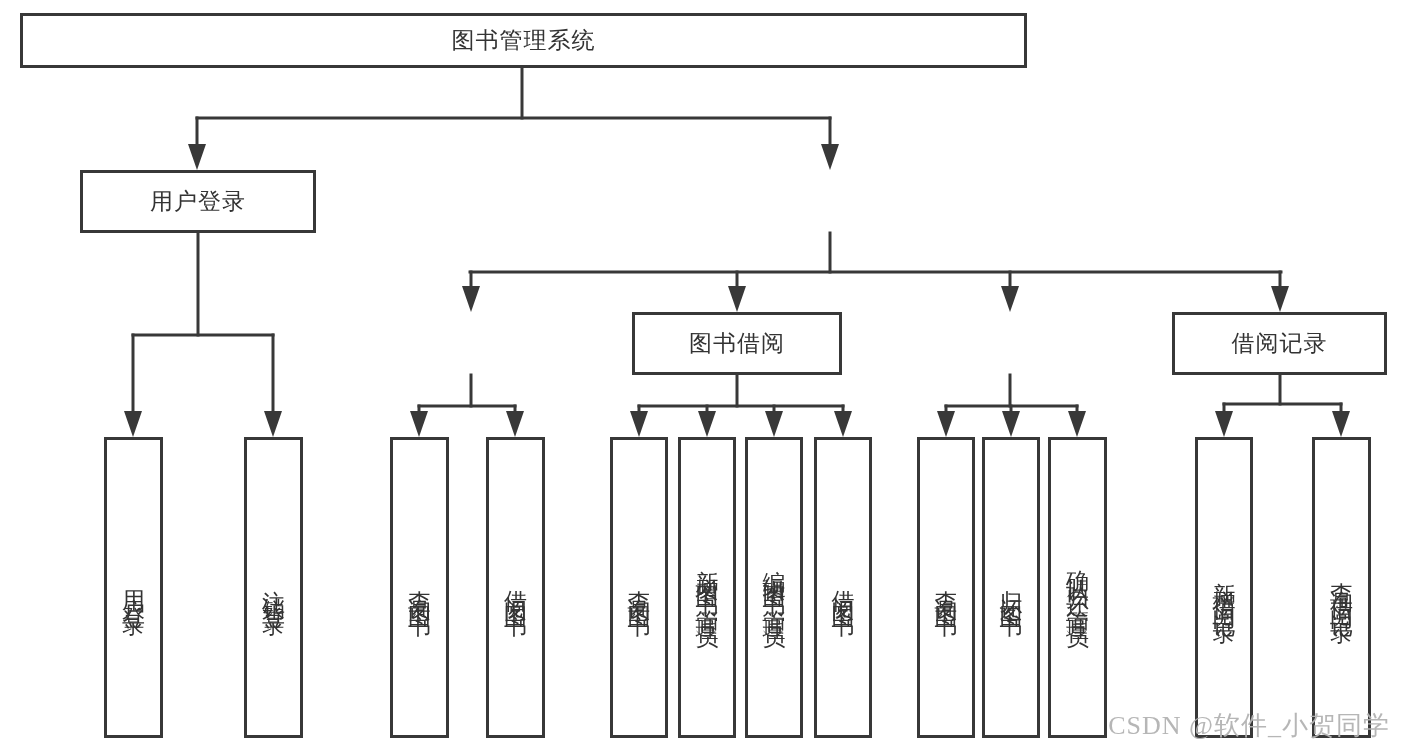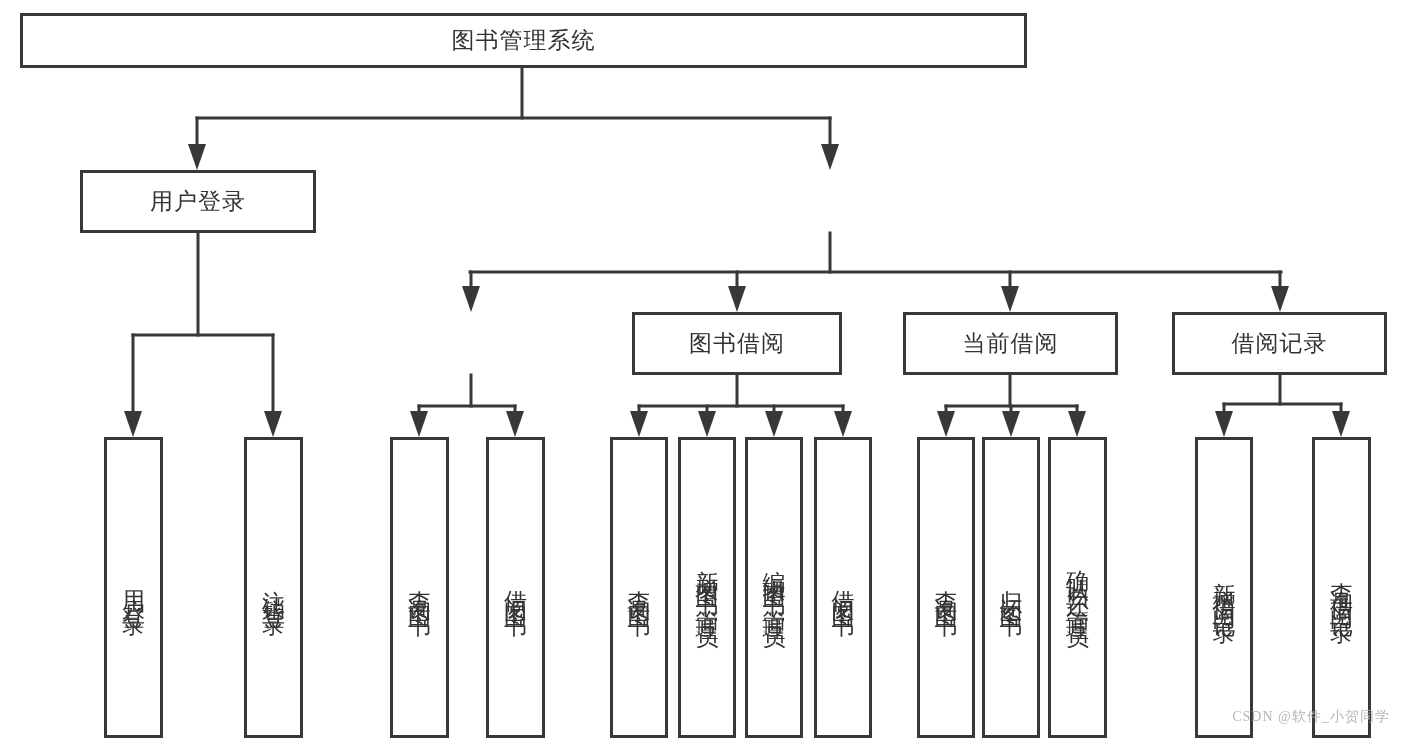--- a/index.html
+++ b/index.html
@@ -38,21 +38,21 @@
     writing-mode:vertical-rl;
     text-orientation:mixed;
     letter-spacing:8px;
     font-size:23px;
     line-height:1;
   }
   .watermark{
     position:absolute;
     top:708px;
     right:15px;
-    font-size:14px;
+    font-size:26px;
     color:rgba(178,178,178,0.95);
     letter-spacing:1px;
     white-space:nowrap;
   }
 </style>
 </head>
 <body>
 
 <div id="canvas">
 
@@ -130,21 +130,20 @@
       <line x1="1341" y1="404" x2="1341" y2="419" fill="none"></line>
       <polygon points="1332,411 1350,411 1341,437" stroke="none"></polygon>
     </g>
   </svg>
 
   <div class="node" style="left:20px;top:13px;width:1007px;height:55px">图书管理系统</div>
 
   <div class="node" style="left:80px;top:170px;width:236px;height:63px">用户登录</div>
 
   <div class="node" style="left:632px;top:312px;width:210px;height:63px">图书借阅</div>
-  <div class="node" style="left:903px;top:312px;width:215px;height:63px">当前借阅</div>
   <div class="node" style="left:1172px;top:312px;width:215px;height:63px">借阅记录</div>
 
   <div class="node leaf" style="left:104px;top:437px;width:59px;height:301px">用户登录</div>
   <div class="node leaf" style="left:244px;top:437px;width:59px;height:301px">注销登录</div>
 
   <div class="node leaf" style="left:390px;top:437px;width:59px;height:301px">查询图书</div>
   <div class="node leaf" style="left:486px;top:437px;width:59px;height:301px">借阅图书</div>
 
   <div class="node leaf" style="left:610px;top:437px;width:58px;height:301px">查询图书</div>
   <div class="node leaf" style="left:678px;top:437px;width:58px;height:301px">新增图书（管理员）</div>

